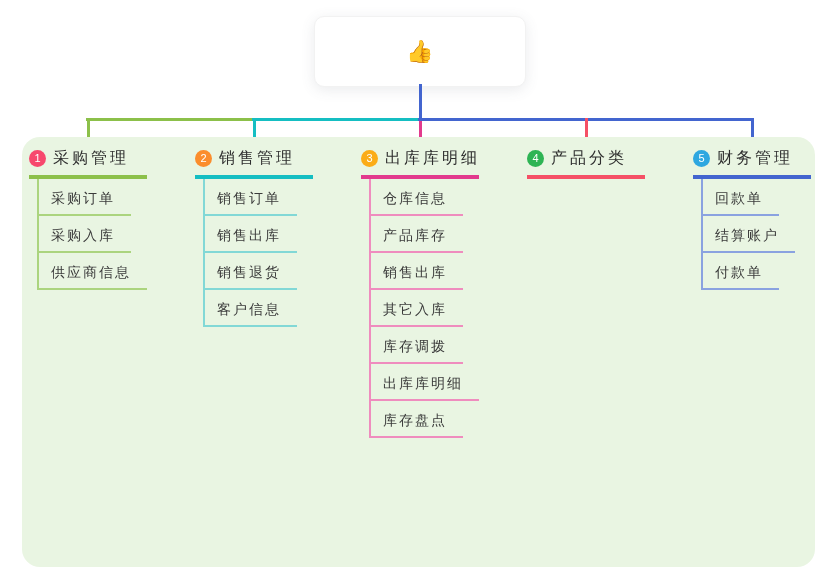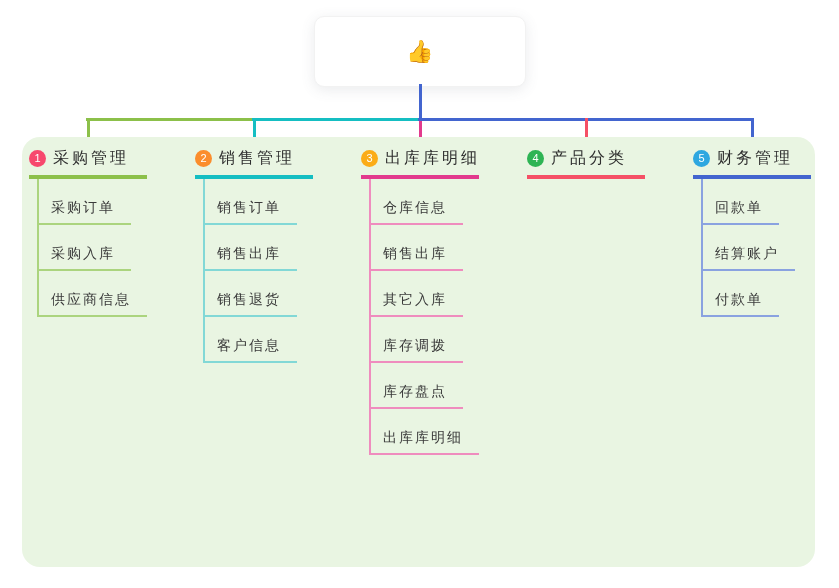--- a/index.html
+++ b/index.html
@@ -30,21 +30,21 @@
     display:flex;align-items:center;gap:7px;
     padding-bottom:6px;border-bottom:4px solid var(--line);
     font-size:16px;letter-spacing:3px;color:#2f2f2f;white-space:nowrap;
   }
   .badge{
     flex:0 0 17px;width:17px;height:17px;border-radius:50%;
     background:var(--badge);color:#ffffff;font-size:11px;letter-spacing:0;
     display:flex;align-items:center;justify-content:center;line-height:1;
   }
   .children{margin-left:8px;border-left:2px solid var(--cline);}
-  .child-row{height:46px;display:flex;align-items:flex-end;}
+  .child-row{height:37px;display:flex;align-items:flex-end;}
   .child-pill{
     display:inline-block;border-bottom:2px solid var(--cline);
     padding:0 16px 6px 12px;font-size:14px;letter-spacing:2px;
     color:#3a3a3a;white-space:nowrap;cursor:default;
   }
 </style>
 </head>
 <body>
 
 <div class="stage">
@@ -123,41 +123,46 @@
       <span>出库库明细</span>
     </div>
     <div class="children">
           <div class="child-row">
     <span class="child-pill">
       <span>仓库信息</span>
     </span>
   </div>
           <div class="child-row">
     <span class="child-pill">
+      <span>产品库存</span>
+    </span>
+  </div>
+          <div class="child-row">
+    <span class="child-pill">
       <span>销售出库</span>
     </span>
   </div>
           <div class="child-row">
     <span class="child-pill">
       <span>其它入库</span>
     </span>
   </div>
           <div class="child-row">
     <span class="child-pill">
       <span>库存调拨</span>
     </span>
   </div>
           <div class="child-row">
     <span class="child-pill">
-      <span>库存盘点</span>
+      <span>出库库明细</span>
     </span>
   </div>
           <div class="child-row">
     <span class="child-pill">
-      <span>出库库明细</span>
+      <span>库存盘点</span>
     </span>
   </div>
         </div>
   </div>
       <div class="branch" style="--line: #f55066; --badge: #2eb454; --cline: #f89fa8;">
     <div class="branch-title">
       <span class="badge">4</span>
       <span>产品分类</span>
     </div>
   </div>

